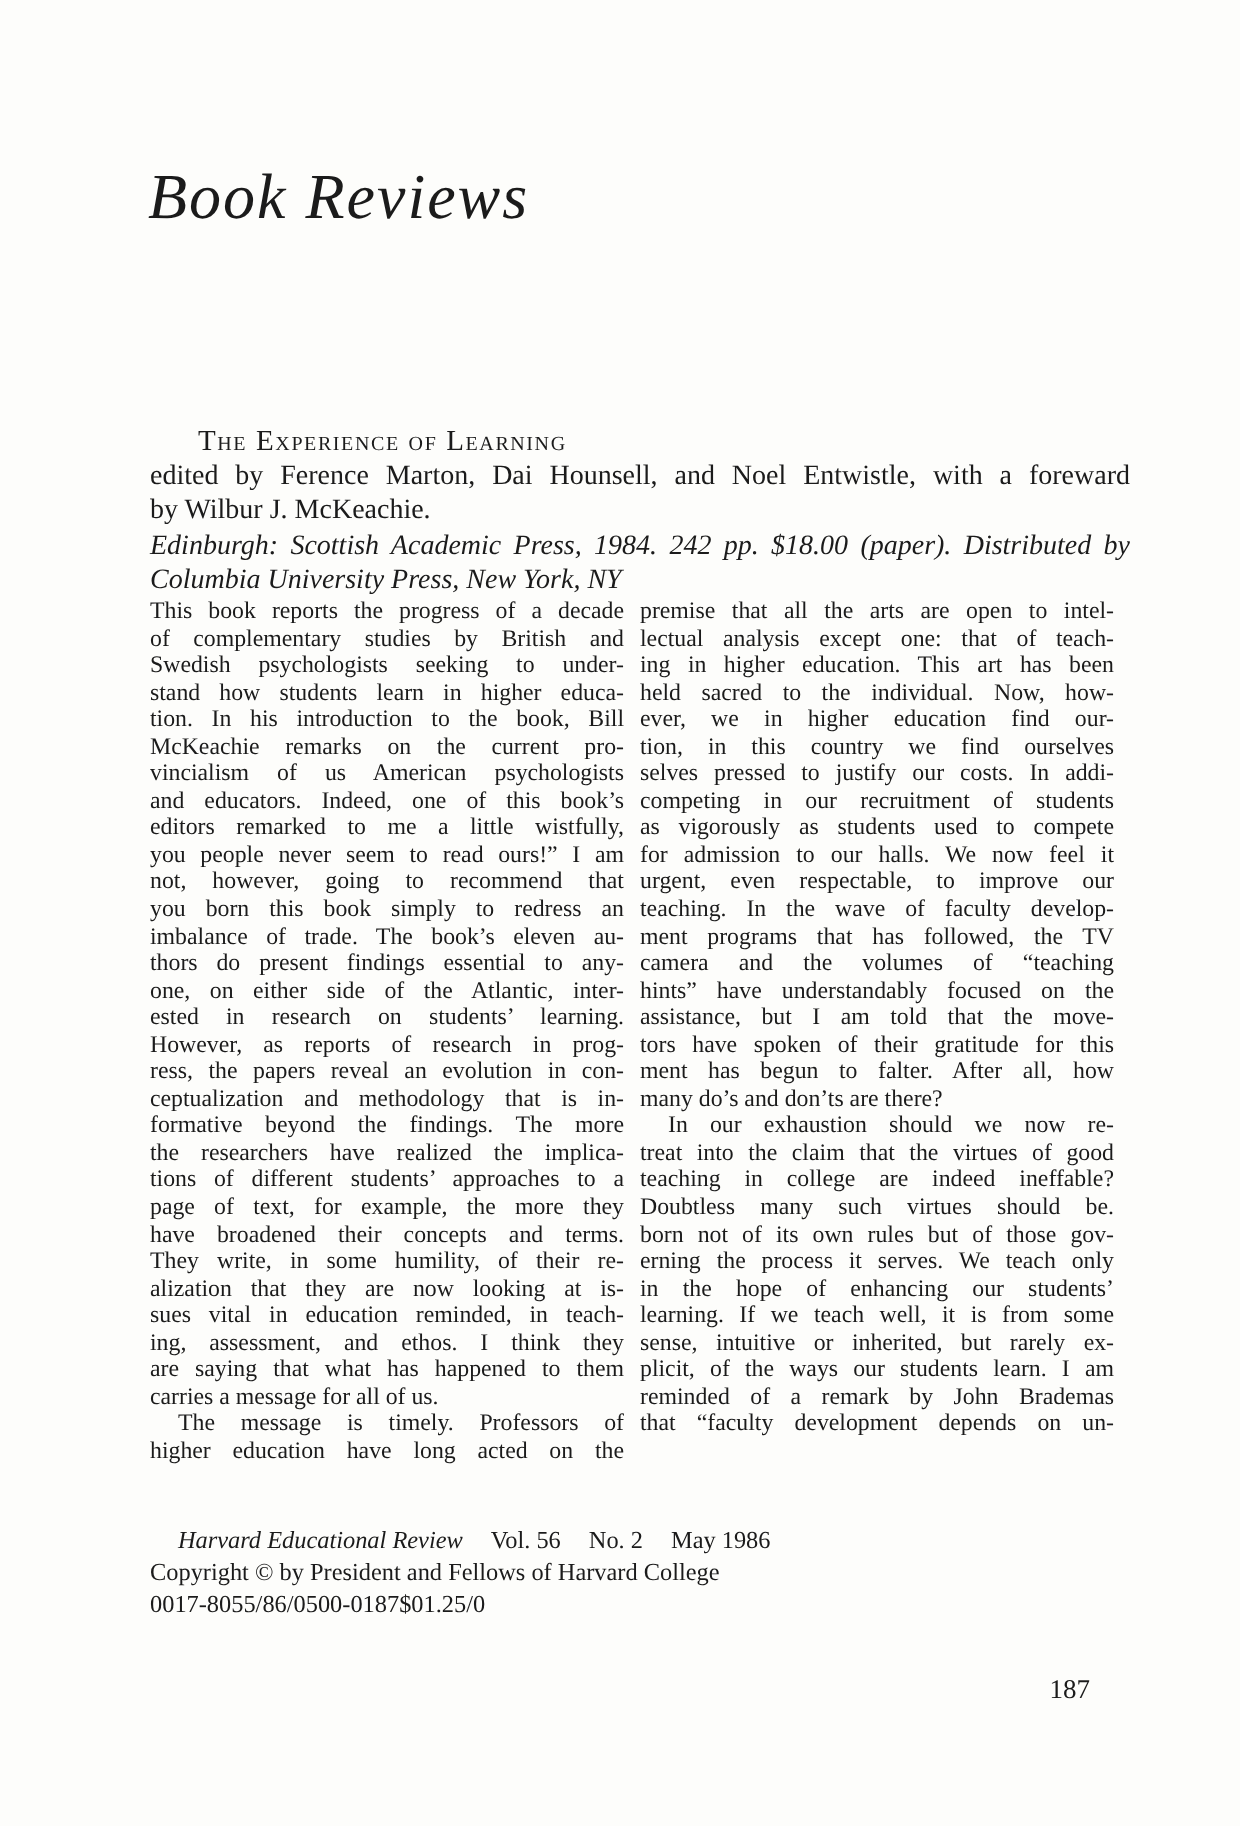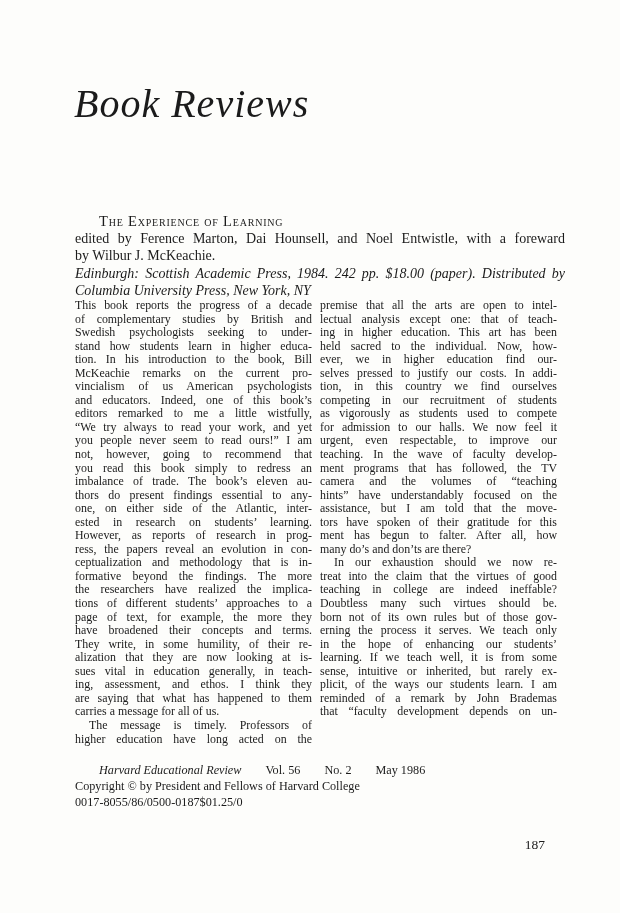--- a/index.html
+++ b/index.html
@@ -7,40 +7,40 @@
     width: 620px; height: 913px;
     background: #fdfdfb;
     color: #1b1b1b;
     font-family: "Liberation Serif", serif;
     -webkit-font-smoothing: antialiased;
   }
   .page { position: relative; width: 620px; height: 913px; overflow: hidden; }
 
   .section-title {
     position: absolute; left: 74px; top: 80px;
-    font-style: italic; font-size: 40px; letter-spacing: 1px;
+    font-style: italic; font-size: 32px; letter-spacing: 1px;
   }
 
   .heading { position: absolute; left: 75px; top: 213px; width: 490px;
     font-size: 14px; line-height: 17.2px; }
   .book-title { font-variant: small-caps; letter-spacing: 0.8px; font-size: 14.5px; margin-left: 24px; }
   .book-citation { font-style: italic; }
 
   .columns { position: absolute; left: 75px; top: 299px; width: 491px;
     display: flex; gap: 8px; }
   .col { width: 237px; font-size: 11.9px; line-height: 13.55px; }
 
   .line { text-align: justify; text-align-last: justify; white-space: normal; }
   .line-end { text-align-last: left; }
   .line-indent { text-indent: 14px; }
 
   .footer { position: absolute; left: 75px; top: 763px; width: 490px;
     font-size: 12.2px; line-height: 15.8px; }
   .footer .journal { font-style: italic; }
-  .footer .volinfo span { margin-left: 24px; }
+  .footer .volinfo span { margin-left: 14px; }
 
   .page-number { position: absolute; right: 75px; top: 837px; font-size: 13.5px; }
 </style>
 </head>
 <body>
 
 <div class="page">
 
   <div class="section-title">Book Reviews</div>
 
@@ -61,57 +61,56 @@
         <div class="para">
           <div class="line">This book reports the progress of a decade</div>
           <div class="line">of complementary studies by British and</div>
           <div class="line">Swedish psychologists seeking to under-</div>
           <div class="line">stand how students learn in higher educa-</div>
           <div class="line">tion. In his introduction to the book, Bill</div>
           <div class="line">McKeachie remarks on the current pro-</div>
           <div class="line">vincialism of us American psychologists</div>
           <div class="line">and educators. Indeed, one of this book’s</div>
           <div class="line">editors remarked to me a little wistfully,</div>
-          <div class="line">“We try always to read your work, and yet</div>
           <div class="line">you people never seem to read ours!” I am</div>
           <div class="line">not, however, going to recommend that</div>
-          <div class="line">you read this book simply to redress an</div>
+          <div class="line">you born this book simply to redress an</div>
           <div class="line">imbalance of trade. The book’s eleven au-</div>
           <div class="line">thors do present findings essential to any-</div>
           <div class="line">one, on either side of the Atlantic, inter-</div>
           <div class="line">ested in research on students’ learning.</div>
           <div class="line">However, as reports of research in prog-</div>
           <div class="line">ress, the papers reveal an evolution in con-</div>
           <div class="line">ceptualization and methodology that is in-</div>
           <div class="line">formative beyond the findings. The more</div>
           <div class="line">the researchers have realized the implica-</div>
           <div class="line">tions of different students’ approaches to a</div>
           <div class="line">page of text, for example, the more they</div>
           <div class="line">have broadened their concepts and terms.</div>
           <div class="line">They write, in some humility, of their re-</div>
           <div class="line">alization that they are now looking at is-</div>
-          <div class="line">sues vital in education generally, in teach-</div>
+          <div class="line">sues vital in education reminded, in teach-</div>
           <div class="line">ing, assessment, and ethos. I think they</div>
           <div class="line">are saying that what has happened to them</div>
           <div class="line line-end">carries a message for all of us.</div>
         </div>
         <div class="para">
           <div class="line line-indent">The message is timely. Professors of</div>
           <div class="line">higher education have long acted on the</div>
         </div>
       </div>
     <div class="col">
         <div class="para">
           <div class="line">premise that all the arts are open to intel-</div>
           <div class="line">lectual analysis except one: that of teach-</div>
           <div class="line">ing in higher education. This art has been</div>
           <div class="line">held sacred to the individual. Now, how-</div>
           <div class="line">ever, we in higher education find our-</div>
+          <div class="line">tion, in this country we find ourselves</div>
           <div class="line">selves pressed to justify our costs. In addi-</div>
-          <div class="line">tion, in this country we find ourselves</div>
           <div class="line">competing in our recruitment of students</div>
           <div class="line">as vigorously as students used to compete</div>
           <div class="line">for admission to our halls. We now feel it</div>
           <div class="line">urgent, even respectable, to improve our</div>
           <div class="line">teaching. In the wave of faculty develop-</div>
           <div class="line">ment programs that has followed, the TV</div>
           <div class="line">camera and the volumes of “teaching</div>
           <div class="line">hints” have understandably focused on the</div>
           <div class="line">assistance, but I am told that the move-</div>
           <div class="line">tors have spoken of their gratitude for this</div>

